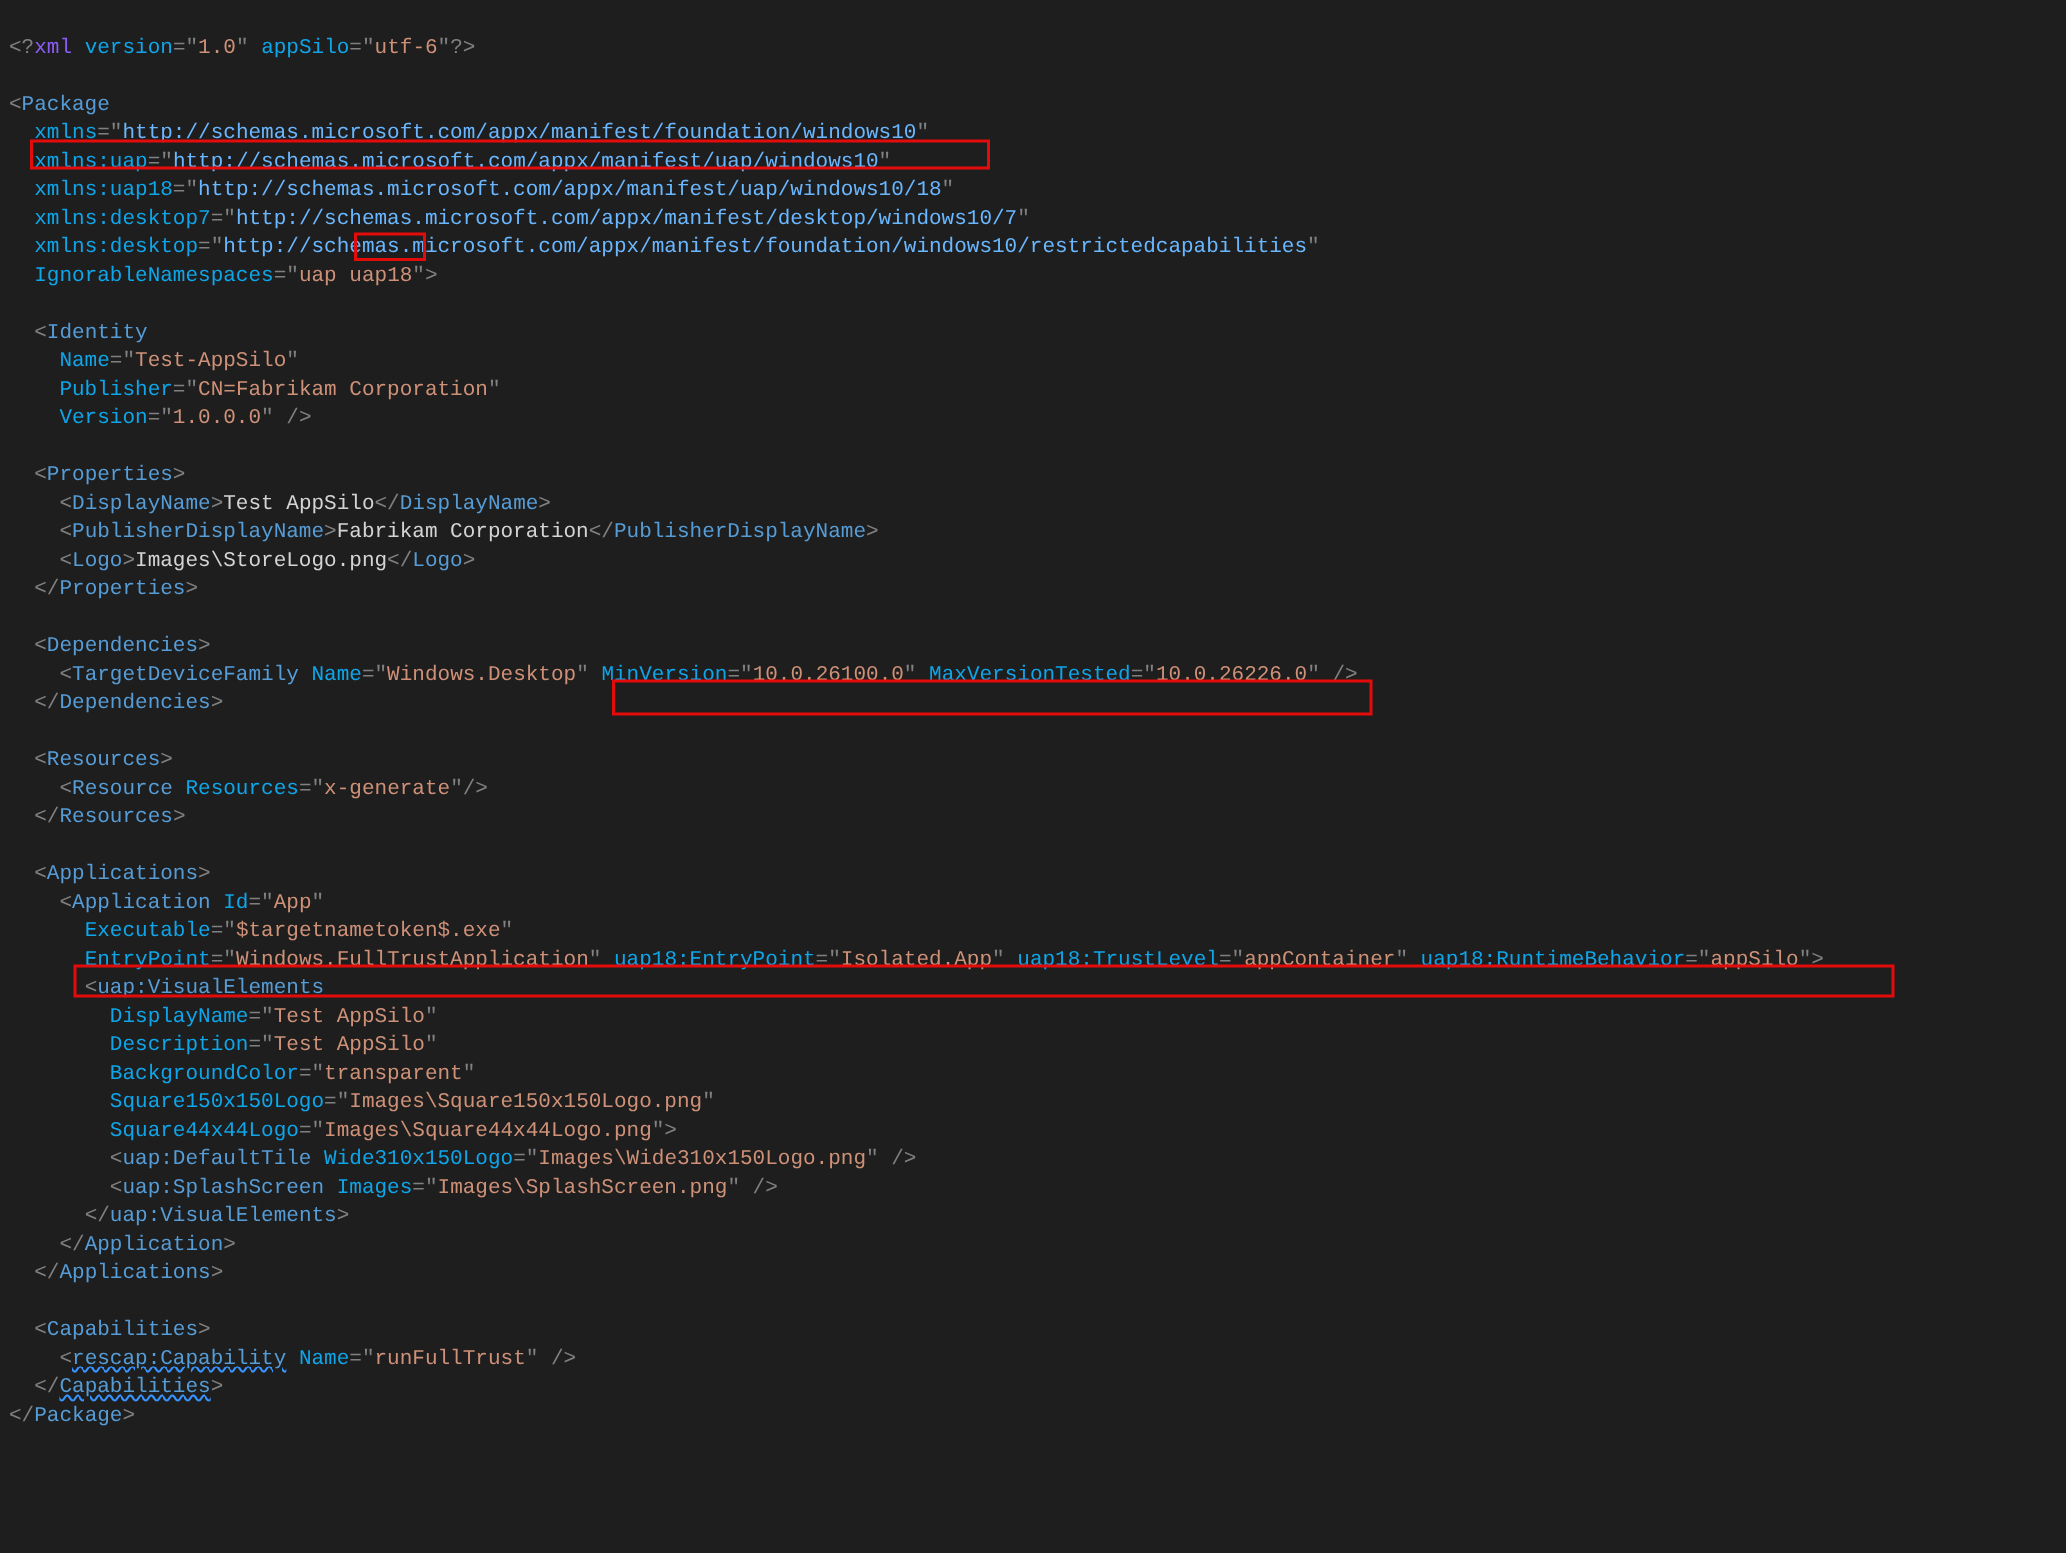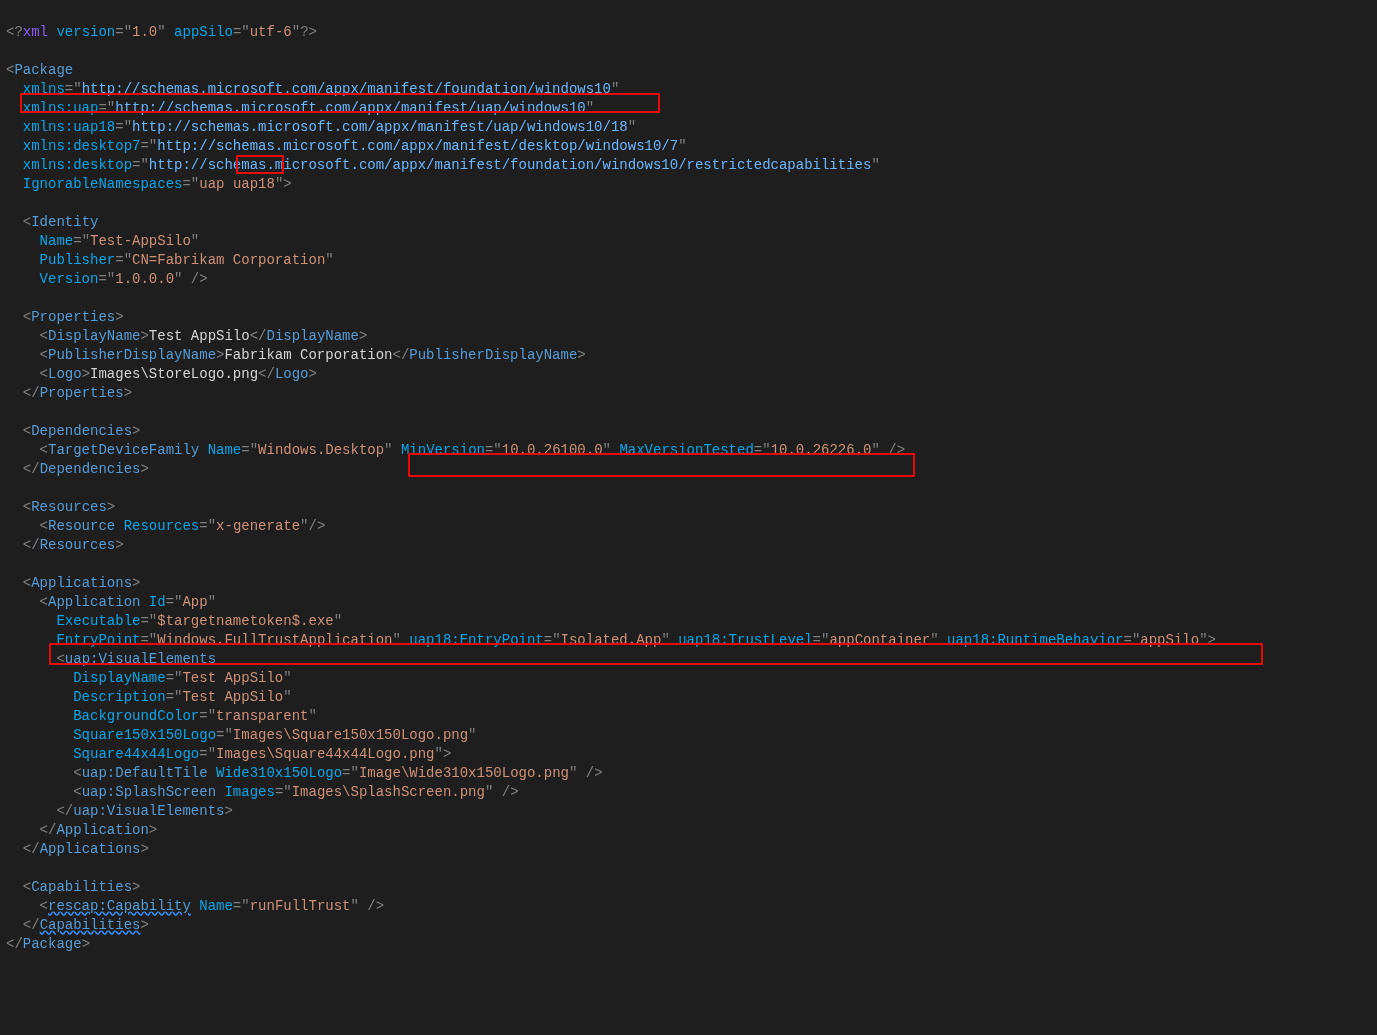--- a/index.html
+++ b/index.html
@@ -67,21 +67,21 @@
   <span class="punc">&lt;</span><span class="tag">Applications</span><span class="punc">&gt;</span>
     <span class="punc">&lt;</span><span class="tag">Application</span> <span class="attr">Id</span><span class="punc">=</span><span class="punc">"</span><span class="str">App</span><span class="punc">"</span>
       <span class="attr">Executable</span><span class="punc">=</span><span class="punc">"</span><span class="str">$targetnametoken$.exe</span><span class="punc">"</span>
       <span class="attr">EntryPoint</span><span class="punc">=</span><span class="punc">"</span><span class="str">Windows.FullTrustApplication</span><span class="punc">"</span> <span class="attr">uap18:EntryPoint</span><span class="punc">=</span><span class="punc">"</span><span class="str">Isolated.App</span><span class="punc">"</span> <span class="attr">uap18:TrustLevel</span><span class="punc">=</span><span class="punc">"</span><span class="str">appContainer</span><span class="punc">"</span> <span class="attr">uap18:RuntimeBehavior</span><span class="punc">=</span><span class="punc">"</span><span class="str">appSilo</span><span class="punc">"</span><span class="punc">&gt;</span>
       <span class="punc">&lt;</span><span class="tag">uap:VisualElements</span>
         <span class="attr">DisplayName</span><span class="punc">=</span><span class="punc">"</span><span class="str">Test AppSilo</span><span class="punc">"</span>
         <span class="attr">Description</span><span class="punc">=</span><span class="punc">"</span><span class="str">Test AppSilo</span><span class="punc">"</span>
         <span class="attr">BackgroundColor</span><span class="punc">=</span><span class="punc">"</span><span class="str">transparent</span><span class="punc">"</span>
         <span class="attr">Square150x150Logo</span><span class="punc">=</span><span class="punc">"</span><span class="str">Images\Square150x150Logo.png</span><span class="punc">"</span>
         <span class="attr">Square44x44Logo</span><span class="punc">=</span><span class="punc">"</span><span class="str">Images\Square44x44Logo.png</span><span class="punc">"</span><span class="punc">&gt;</span>
-        <span class="punc">&lt;</span><span class="tag">uap:DefaultTile</span> <span class="attr">Wide310x150Logo</span><span class="punc">=</span><span class="punc">"</span><span class="str">Image\Wide310x150Logo.png</span><span class="punc">"</span> <span class="punc">/&gt;</span>
+        <span class="punc">&lt;</span><span class="tag">uap:DefaultTile</span> <span class="attr">Wide310x150Logo</span><span class="punc">=</span><span class="punc">"</span><span class="str">Images\Wide310x150Logo.png</span><span class="punc">"</span> <span class="punc">/&gt;</span>
         <span class="punc">&lt;</span><span class="tag">uap:SplashScreen</span> <span class="attr">Images</span><span class="punc">=</span><span class="punc">"</span><span class="str">Images\SplashScreen.png</span><span class="punc">"</span> <span class="punc">/&gt;</span>
       <span class="punc">&lt;/</span><span class="tag">uap:VisualElements</span><span class="punc">&gt;</span>
     <span class="punc">&lt;/</span><span class="tag">Application</span><span class="punc">&gt;</span>
   <span class="punc">&lt;/</span><span class="tag">Applications</span><span class="punc">&gt;</span>
 
   <span class="punc">&lt;</span><span class="tag">Capabilities</span><span class="punc">&gt;</span>
     <span class="punc">&lt;</span><span class="tag" style="text-decoration: underline wavy #3794ff;">rescap:Capability</span> <span class="attr">Name</span><span class="punc">=</span><span class="punc">"</span><span class="str">runFullTrust</span><span class="punc">"</span> <span class="punc">/&gt;</span>
   <span class="punc">&lt;/</span><span class="tag" style="text-decoration: underline wavy #3794ff;">Capabilities</span><span class="punc">&gt;</span>
 <span class="punc">&lt;/</span><span class="tag">Package</span><span class="punc">&gt;</span>
 <div class="box1" style="left: 20px; top: 93px; width: 640px; height: 20px;"></div>

